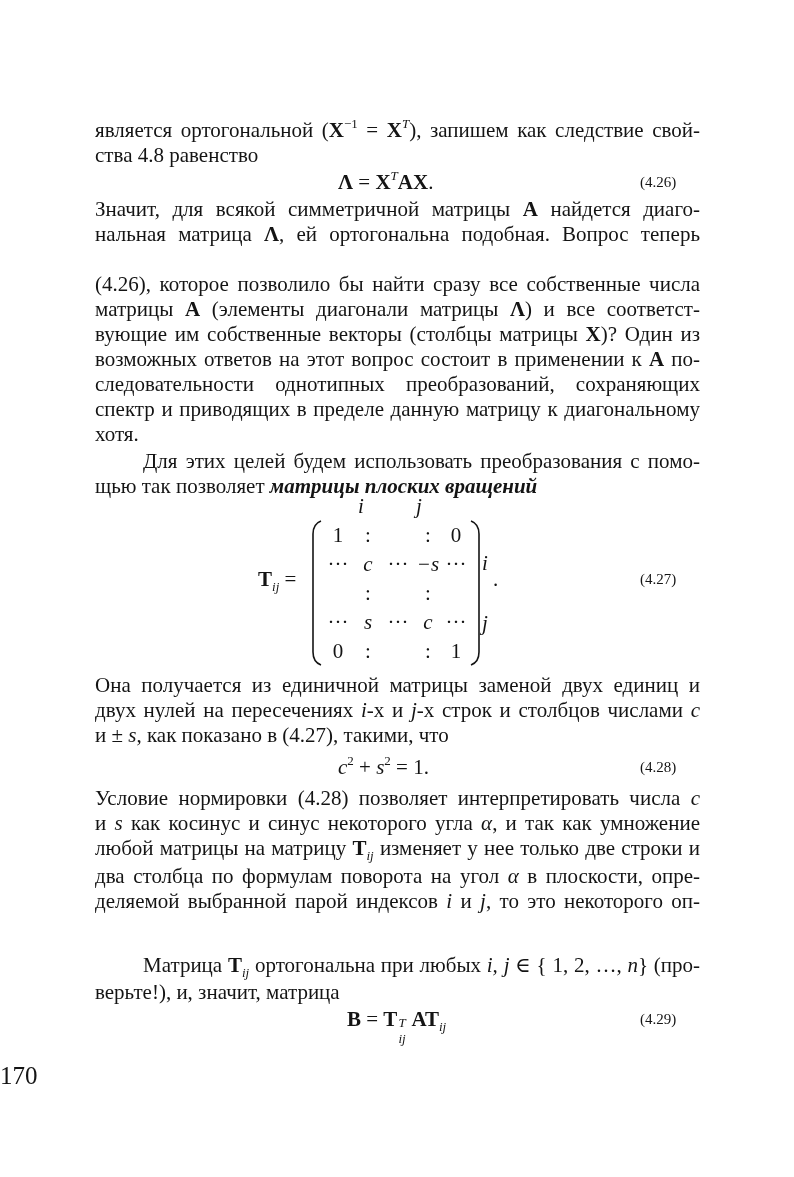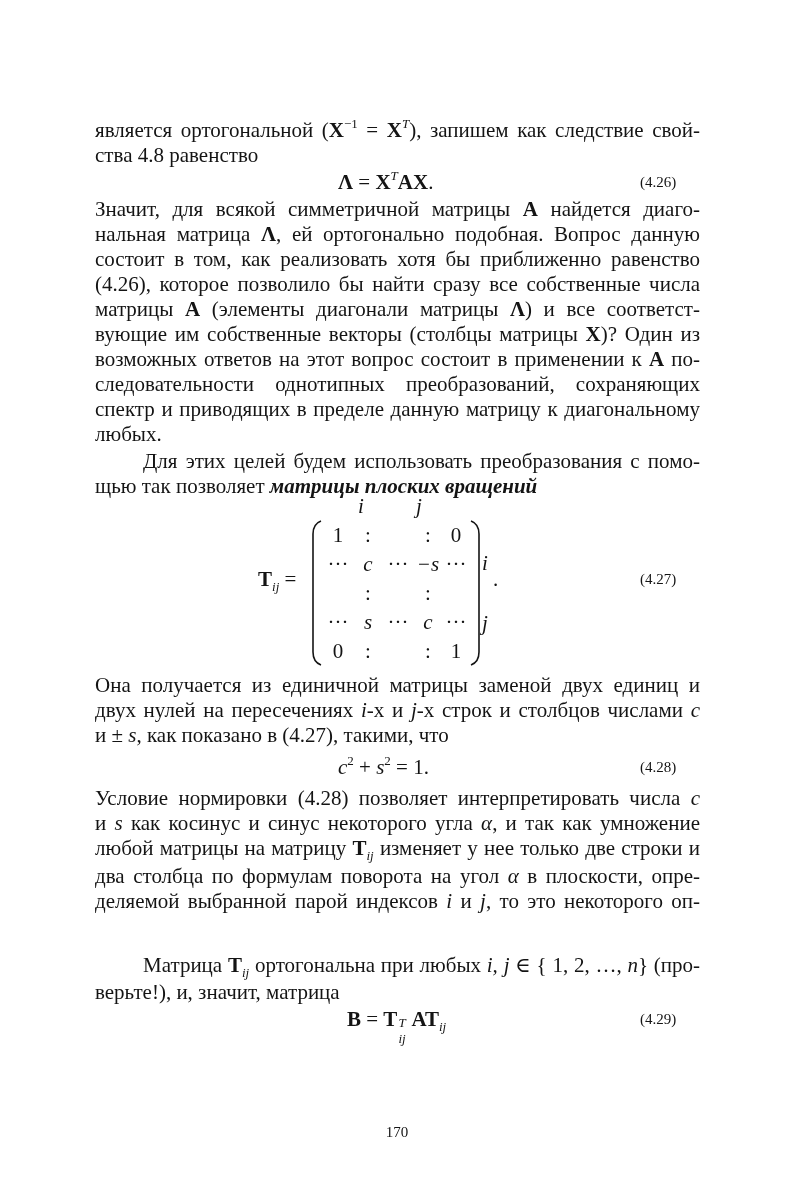--- a/index.html
+++ b/index.html
@@ -14,44 +14,43 @@
   .i { font-style: italic; }
   .bi { font-weight: bold; font-style: italic; }
   sup { font-size: 13px; vertical-align: 9px; line-height: 0; }
   sub { font-size: 13px; vertical-align: -5px; line-height: 0; }
   .eq { position: absolute; font-size: 21px; line-height: 24px; white-space: nowrap; }
   .eqnum { position: absolute; left: 640px; font-size: 15px; line-height: 24px; white-space: nowrap; }
   .matrix { position: absolute; left: 312px; top: 520px; width: 168px; height: 146px; }
   .paren { position: absolute; top: 0; width: 10px; height: 146px; }
   .cell { position: absolute; font-size: 21px; line-height: 24px; text-align: center; width: 40px; }
   .lbl { position: absolute; font-size: 21px; font-style: italic; line-height: 24px; }
-  .pagenum { position: absolute; left: 0; width: 794px; top: 1120px; text-align: center;
-             font-size: 15px; line-height: 24px; }
+  .pagenum { position: absolute; left: 0; width: 794px; top: 1064px; text-align: left;
+             font-size: 25px; line-height: 24px; }
 </style>
 </head>
 <body>
 
 <div class="page">
 
   <div class="line just" style="top:118px"><span>является ортогональной (</span><span class="b">X</span><sup>−1</sup><span> = </span><span class="b">X</span><sup class="i">T</sup><span>), запишем как следствие свой-</span></div>
   <div class="line" style="top:143px">ства 4.8 равенство</div>
 
   <div class="eq" style="left:338px; top:170px"><span class="b">Λ</span><span> = </span><span class="b">X</span><sup class="i">T</sup><span class="b">AX</span><span>.</span></div>
   <div class="eqnum" style="top:170px">(4.26)</div>
 
   <div class="line just" style="top:197px"><span>Значит, для всякой симметричной матрицы </span><span class="b">A</span><span> найдется диаго-</span></div>
-  <div class="line just" style="top:222px"><span>нальная матрица </span><span class="b">Λ</span><span>, ей ортогонально подобная. Вопрос данную</span></div>
-  <div class="line just" style="top:247px">состоит в том, как реализовать хотя бы приближенно равенство</div>
+  <div class="line just" style="top:222px"><span>нальная матрица </span><span class="b">Λ</span><span>, ей ортогональна подобная. Вопрос теперь</span></div>
   <div class="line just" style="top:272px">(4.26), которое позволило бы найти сразу все собственные числа</div>
   <div class="line just" style="top:297px"><span>матрицы </span><span class="b">A</span><span> (элементы диагонали матрицы </span><span class="b">Λ</span><span>) и все соответст-</span></div>
   <div class="line just" style="top:322px"><span>вующие им собственные векторы (столбцы матрицы </span><span class="b">X</span><span>)? Один из</span></div>
   <div class="line just" style="top:347px"><span>возможных ответов на этот вопрос состоит в применении к </span><span class="b">A</span><span> по-</span></div>
   <div class="line just" style="top:372px">следовательности однотипных преобразований, сохраняющих</div>
   <div class="line just" style="top:397px">спектр и приводящих в пределе данную матрицу к диагональному</div>
-  <div class="line" style="top:422px">любых.</div>
+  <div class="line" style="top:422px">хотя.</div>
 
   <div class="line just indent" style="top:449px">Для этих целей будем использовать преобразования с помо-</div>
   <div class="line" style="top:474px"><span>щью так позволяет </span><span class="bi">матрицы плоских вращений</span></div>
 
   <div class="eq" style="left:258px; top:567px"><span class="b">T</span><sub class="i">ij</sub><span> =</span></div>
 
   <div class="matrix">
     <span class="lbl" style="left:46px; top:-26px">i</span>
     <span class="lbl" style="left:104px; top:-26px">j</span>
 

